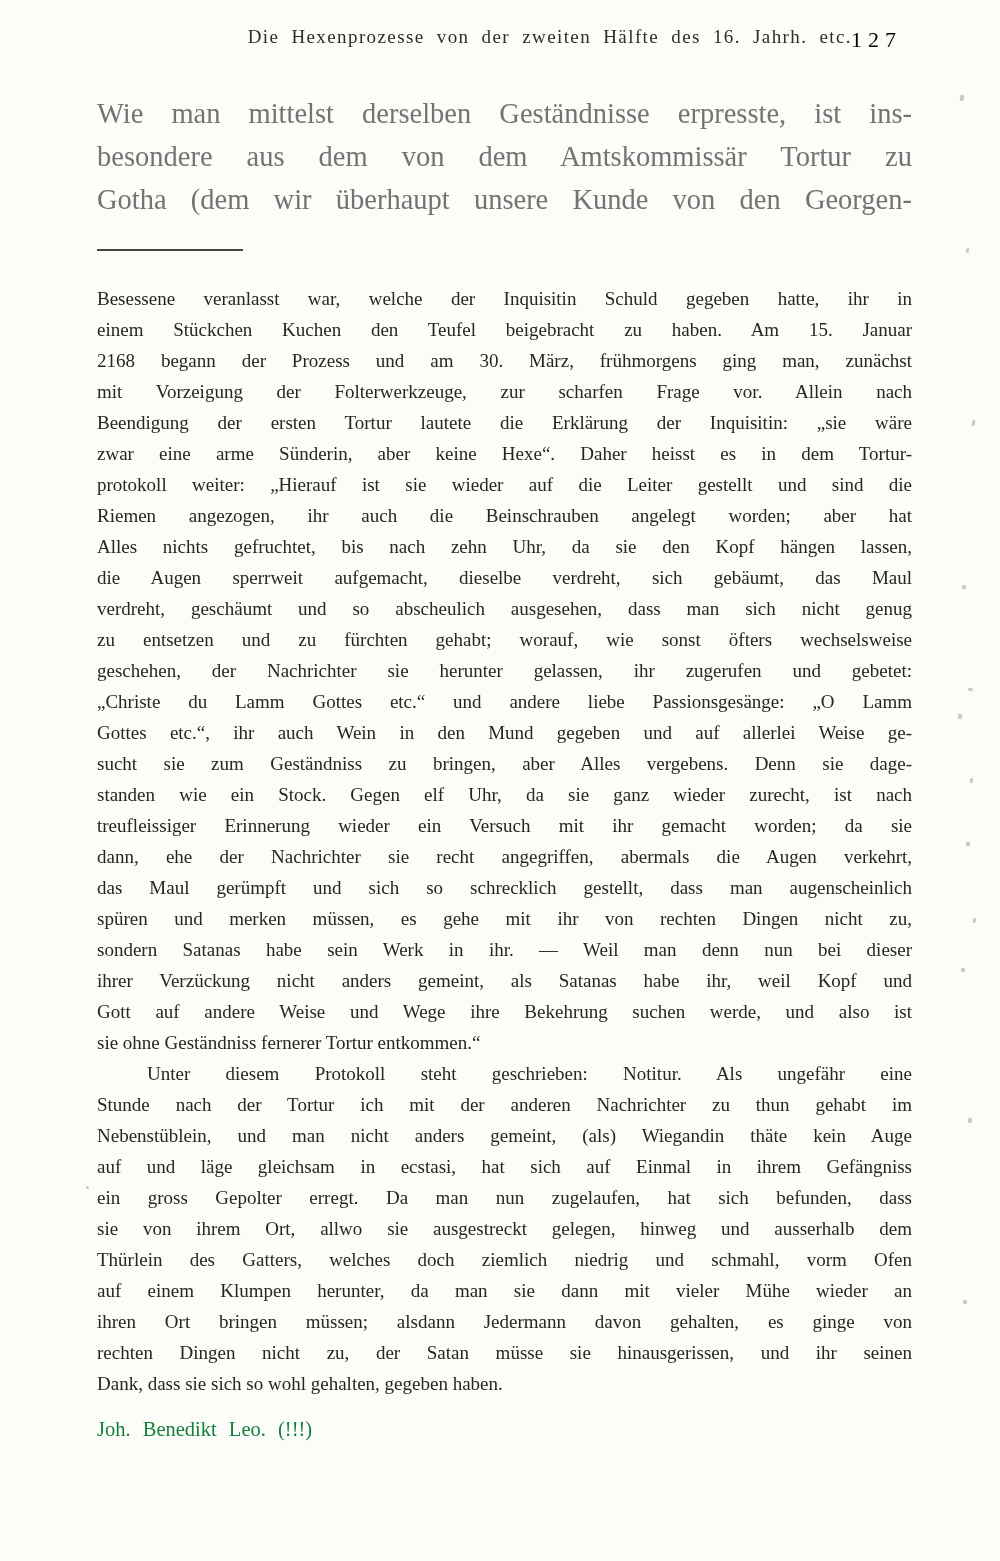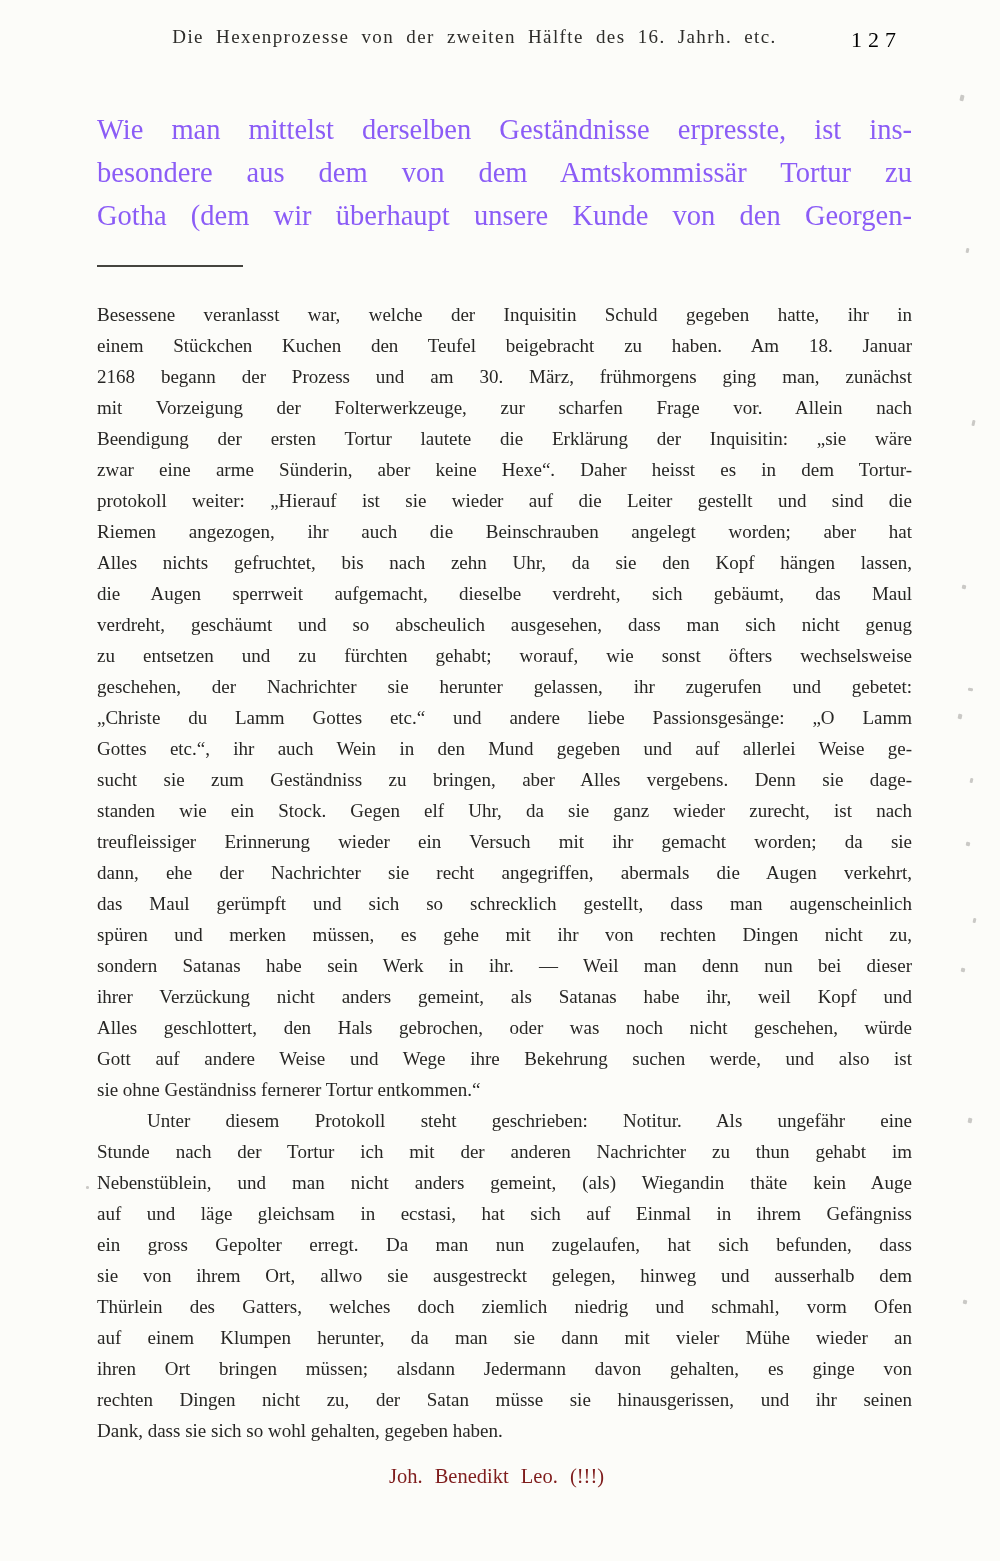--- a/index.html
+++ b/index.html
@@ -18,40 +18,40 @@
     inset: 0;
     padding: 26px 88px 0 97px;
   }
   
   .running-head {
     position: relative;
     height: 36px;
     color: #2e2d2a;
   }
   .head-title {
-    text-align: center;
+    text-align: right;
     font-size: 19px;
     letter-spacing: 1.4px;
     word-spacing: 6px;
     padding-right: 60px;
   }
   .page-num {
     position: absolute;
     right: 10px;
     top: 1px;
     font-size: 22px;
     letter-spacing: 6px;
     color: #000000;
   }
   
   .main-text {
-    margin-top: 46px;
+    margin-top: 30px;
     font-size: 28.5px;
     line-height: 43px;
-    color: #8b5cf6;
+    color: #737373;
   }
   
   .jlines .line {
     text-align: justify;
     text-align-last: justify;
     text-justify: inter-word;
     white-space: normal;
   }
   .jlines.last-left .line:last-child { text-align-last: left; }
   
@@ -64,25 +64,25 @@
   
   .footnote {
     margin-top: 32px;
     font-size: 19px;
     line-height: 31px;
     color: #272624;
   }
   .fn-p2 .line:first-child { text-indent: 50px; }
   .signature {
     margin-top: 15px;
-    text-align: center;
+    text-align: left;
     padding-right: 16px;
     font-size: 20.5px;
     word-spacing: 7px;
-    color: #7f1d1d;
+    color: #15803d;
   }
   
   .artifact {
     position: absolute;
     background: #57544e;
     opacity: 0.30;
     border-radius: 1px;
     transform: rotate(12deg);
   }
 </style>
@@ -100,21 +100,21 @@
       <div class="line">Wie man mittelst derselben Geständnisse erpresste, ist ins-</div>
       <div class="line">besondere aus dem von dem Amtskommissär Tortur zu</div>
       <div class="line">Gotha (dem wir überhaupt unsere Kunde von den Georgen-</div>
     </section>
 
   <div class="footnote-rule"></div>
 
   <section class="footnote">
     <div class="fn-p jlines last-left">
         <div class="line">Besessene veranlasst war, welche der Inquisitin Schuld gegeben hatte, ihr in</div>
-        <div class="line">einem Stückchen Kuchen den Teufel beigebracht zu haben.  Am 18. Januar</div>
+        <div class="line">einem Stückchen Kuchen den Teufel beigebracht zu haben.  Am 15. Januar</div>
         <div class="line">2168 begann der Prozess und am 30. März, frühmorgens ging man, zunächst</div>
         <div class="line">mit Vorzeigung der Folterwerkzeuge, zur scharfen Frage vor.  Allein nach</div>
         <div class="line">Beendigung der ersten Tortur lautete die Erklärung der Inquisitin:  „sie wäre</div>
         <div class="line">zwar eine arme Sünderin, aber keine Hexe“.  Daher heisst es in dem Tortur-</div>
         <div class="line">protokoll weiter: „Hierauf ist sie wieder auf die Leiter gestellt und sind die</div>
         <div class="line">Riemen angezogen, ihr auch die Beinschrauben angelegt worden; aber hat</div>
         <div class="line">Alles nichts gefruchtet, bis nach zehn Uhr, da sie den Kopf hängen lassen,</div>
         <div class="line">die Augen sperrweit aufgemacht, dieselbe verdreht, sich gebäumt, das Maul</div>
         <div class="line">verdreht, geschäumt und so abscheulich ausgesehen, dass man sich nicht genug</div>
         <div class="line">zu entsetzen und zu fürchten gehabt; worauf, wie sonst öfters wechselsweise</div>
@@ -122,21 +122,20 @@
         <div class="line">„Christe du Lamm Gottes etc.“ und andere liebe Passionsgesänge: „O Lamm</div>
         <div class="line">Gottes etc.“, ihr auch Wein in den Mund gegeben und auf allerlei Weise ge-</div>
         <div class="line">sucht sie zum Geständniss zu bringen, aber Alles vergebens.  Denn sie dage-</div>
         <div class="line">standen wie ein Stock.  Gegen elf Uhr, da sie ganz wieder zurecht, ist nach</div>
         <div class="line">treufleissiger Erinnerung wieder ein Versuch mit ihr gemacht worden; da sie</div>
         <div class="line">dann, ehe der Nachrichter sie recht angegriffen, abermals die Augen verkehrt,</div>
         <div class="line">das Maul gerümpft und sich so schrecklich gestellt, dass man augenscheinlich</div>
         <div class="line">spüren und merken müssen, es gehe mit ihr von rechten Dingen nicht zu,</div>
         <div class="line">sondern Satanas habe sein Werk in ihr. — Weil man denn nun bei dieser</div>
         <div class="line">ihrer Verzückung nicht anders gemeint, als Satanas habe ihr, weil Kopf und</div>
-        <div class="line">Alles geschlottert, den Hals gebrochen, oder was noch nicht geschehen, würde</div>
         <div class="line">Gott auf andere Weise und Wege ihre Bekehrung suchen werde, und also ist</div>
         <div class="line">sie ohne Geständniss fernerer Tortur entkommen.“</div>
       </div>
     <div class="fn-p jlines last-left fn-p2">
         <div class="line">Unter diesem Protokoll steht geschrieben: Notitur.  Als ungefähr eine</div>
         <div class="line">Stunde nach der Tortur ich mit der anderen Nachrichter zu thun gehabt im</div>
         <div class="line">Nebenstüblein, und man nicht anders gemeint, (als) Wiegandin thäte kein Auge</div>
         <div class="line">auf und läge gleichsam in ecstasi, hat sich auf Einmal in ihrem Gefängniss</div>
         <div class="line">ein gross Gepolter erregt.  Da man nun zugelaufen, hat sich befunden, dass</div>
         <div class="line">sie von ihrem Ort, allwo sie ausgestreckt gelegen, hinweg und ausserhalb dem</div>

